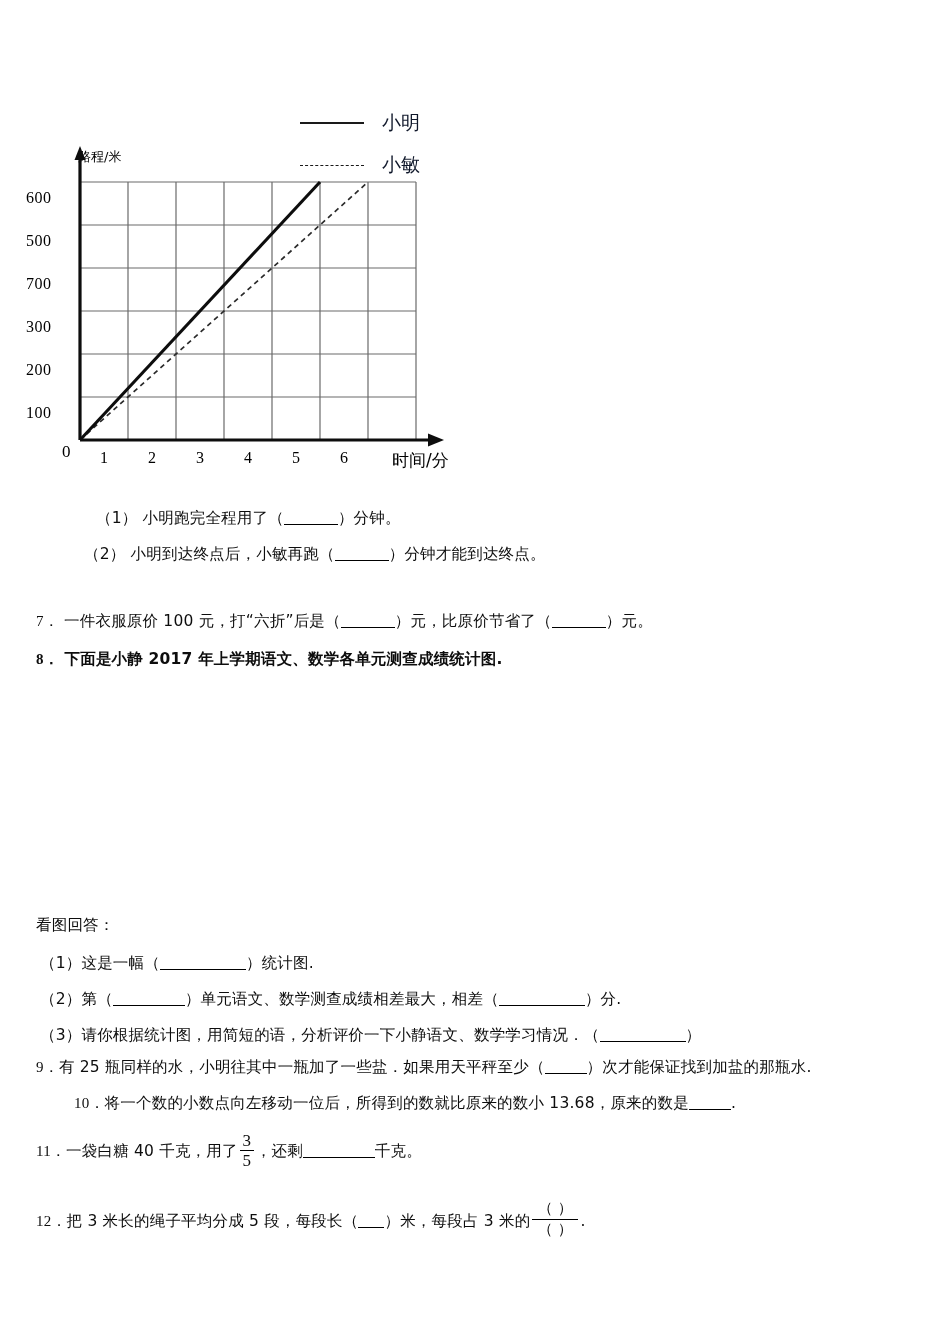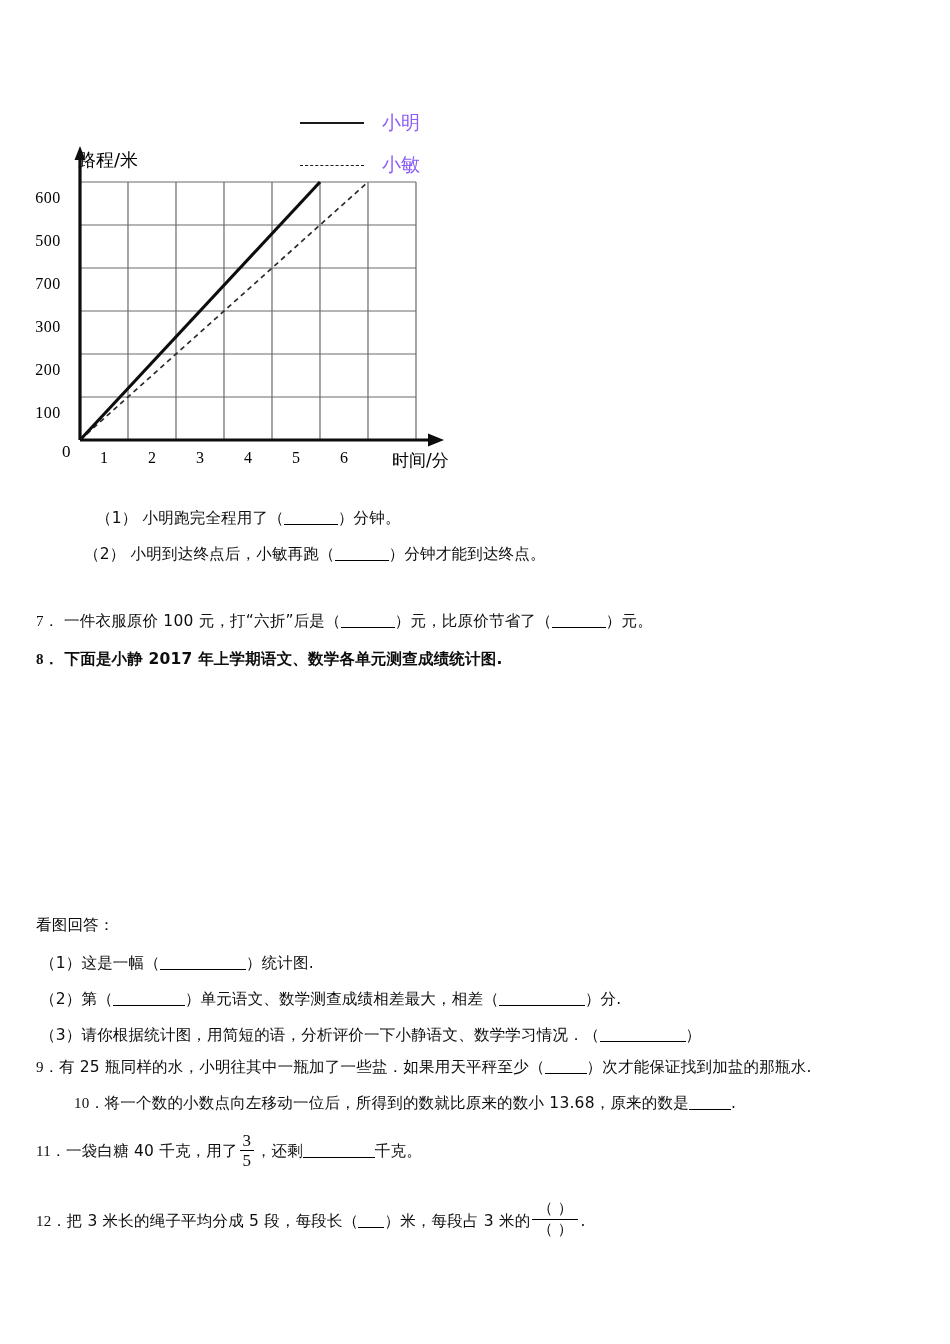--- a/index.html
+++ b/index.html
@@ -15,35 +15,35 @@
   }
   .page { position: relative; width: 950px; height: 1344px; padding: 0; }
 
   
   #chart1-block { position: absolute; left: 0; top: 70px; width: 950px; height: 420px; }
   #chart1-legend { position: absolute; left: 300px; top: 32px; width: 210px; }
   .legend-row { display: flex; align-items: center; height: 42px; }
   .legend-swatch { width: 64px; height: 0; margin-right: 18px; }
   .legend-swatch.solid { border-top: 2.6px solid #1a1a1a; }
   .legend-swatch.dashed { border-top: 1.8px dashed #1a1a1a; }
-  .legend-label { font-family: "DejaVu Sans", "Liberation Sans", sans-serif; font-size: 19px; color: #8b5cf6; }
+  .legend-label { font-family: "DejaVu Sans", "Liberation Sans", sans-serif; font-size: 19px; color: #0f172a; }
 
   #chart1-plot { position: absolute; left: 0px; top: 70px; }
   .axis-title-y1 {
     position: absolute; left: 78px; top: 78px;
-    font-family: "DejaVu Sans", "Liberation Sans", sans-serif; font-size: 18px;
+    font-family: "DejaVu Sans", "Liberation Sans", sans-serif; font-size: 13px;
     white-space: nowrap;
   }
   .axis-title-x1 {
     position: absolute; left: 392px; top: 379px;
     font-family: "DejaVu Sans", "Liberation Sans", sans-serif; font-size: 17px;
     white-space: nowrap;
   }
   .ytick1 {
-    position: absolute; width: 44px; text-align: center;
+    position: absolute; width: 44px; text-align: left;
     font-family: "Liberation Serif", serif; font-size: 16px; letter-spacing: .5px;
   }
   .xtick1 {
     position: absolute; width: 24px; text-align: center;
     font-family: "Liberation Serif", serif; font-size: 16px;
   }
   .origin1 {
     position: absolute; left: 62px; top: 372px;
     font-family: "Liberation Serif", serif; font-size: 17px;
   }

